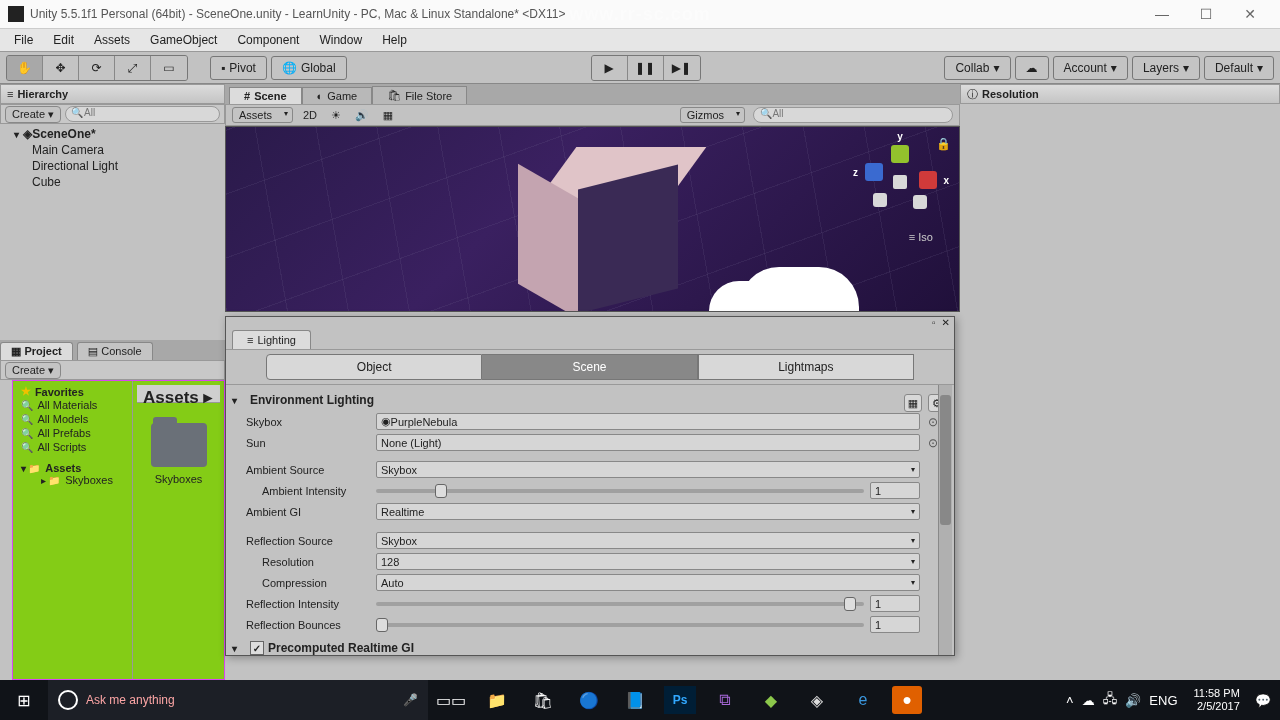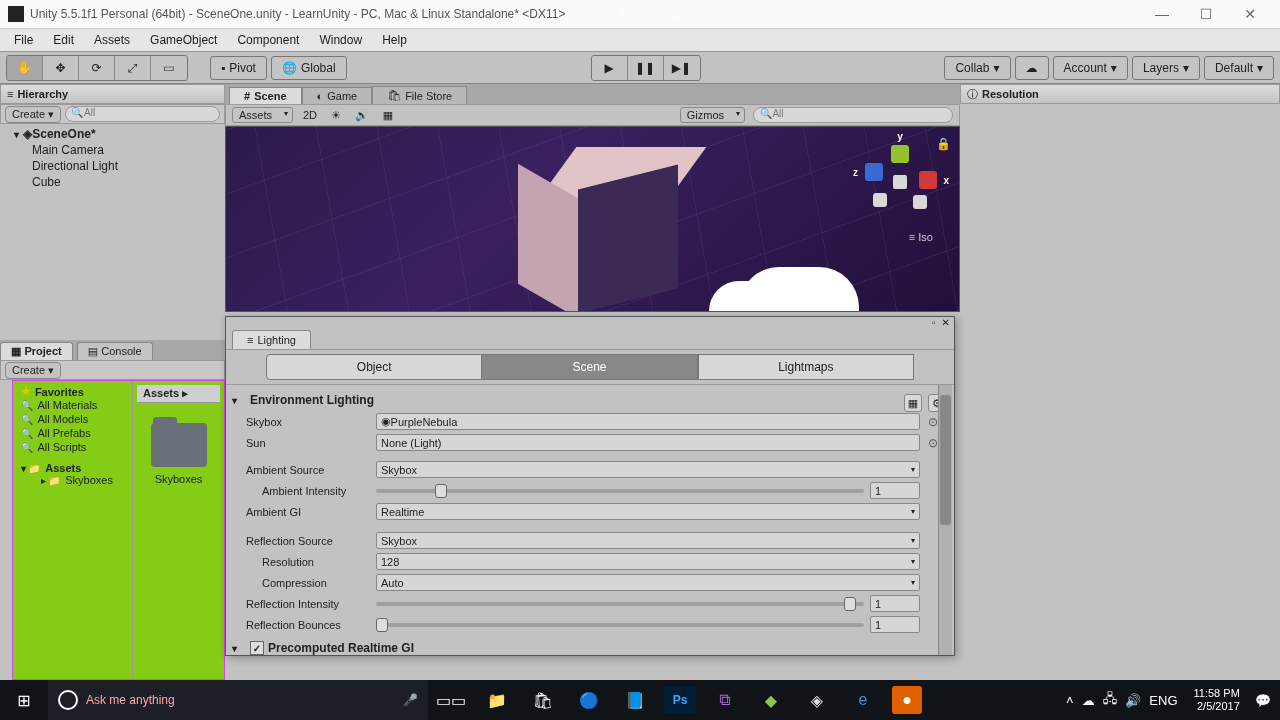--- a/index.html
+++ b/index.html
@@ -37,21 +37,21 @@
 .projbody { flex:1; background:#84cc16; border:1px solid #d946ef; display:flex; flex-direction:column;margin-left:12px; }
 .projlist { padding:4px 8px; font-size:11px; }
 .projlist .fav { display:flex; align-items:center; gap:4px; padding:1px 0 1px 0; }
 .projlist .fav::before { content:"🔍"; font-size:10px; color:#c08020; }
 .projlist .hdr { font-weight:bold; display:flex; align-items:center; gap:4px; }
 .projlist .hdr.star::before { content:"★"; color:#f0c000; }
 .projlist .hdr.fold::before { content:"▾ 📁"; font-size:10px; }
 .projlist .sub { padding-left:20px; display:flex; align-items:center; gap:4px; }
 .projlist .sub::before { content:"▸ 📁"; font-size:10px; }
 .projsplit { border-left:1px solid #999; width:92px; padding:4px; display:flex; flex-direction:column; align-items:center; }
-.assethead { height:18px; background:#cfcfcf; border-bottom:1px solid #999; padding:2px 6px; font-weight:bold; font-size:11px; }
+.assethead { height:18px; background:#cfcfcf; border-bottom:1px solid #999; padding:2px 6px; font-weight:bold; font-size:17px; }
 .foldericon { width:56px; height:44px; background:#6a7078; border-radius:4px; margin-top:20px; position:relative; }
 .foldericon::before { content:""; position:absolute; top:-6px; left:2px; width:24px; height:10px; background:#6a7078; border-radius:3px 3px 0 0; }
 .foldericon-lbl { font-size:11px; margin-top:6px; }
 .scenetabs { height:20px; display:flex; align-items:flex-end; gap:0; padding-left:4px; background:#a8a8a8; }
 .scenetabs .tab { padding:2px 14px; background:#b8b8b8; border:1px solid #888; border-bottom:none; font-size:11px; display:flex; align-items:center; gap:4px; }
 .scenetabs .tab.active { background:#dcdcdc; font-weight:bold; }
 .scenebar { height:22px; background:#c2c2c2; border:1px solid #999; display:flex; align-items:center; padding:0 6px; gap:8px; font-size:11px; }
 .scenebar .dd { background:#c4c4c4; border:1px solid #888; border-radius:3px; padding:1px 20px 1px 6px; position:relative; }
 .scenebar .dd::after { content:"▾"; position:absolute; right:4px; font-size:8px; }
 .scenebar .ico { width:18px; height:16px; display:flex; align-items:center; justify-content:center; }

